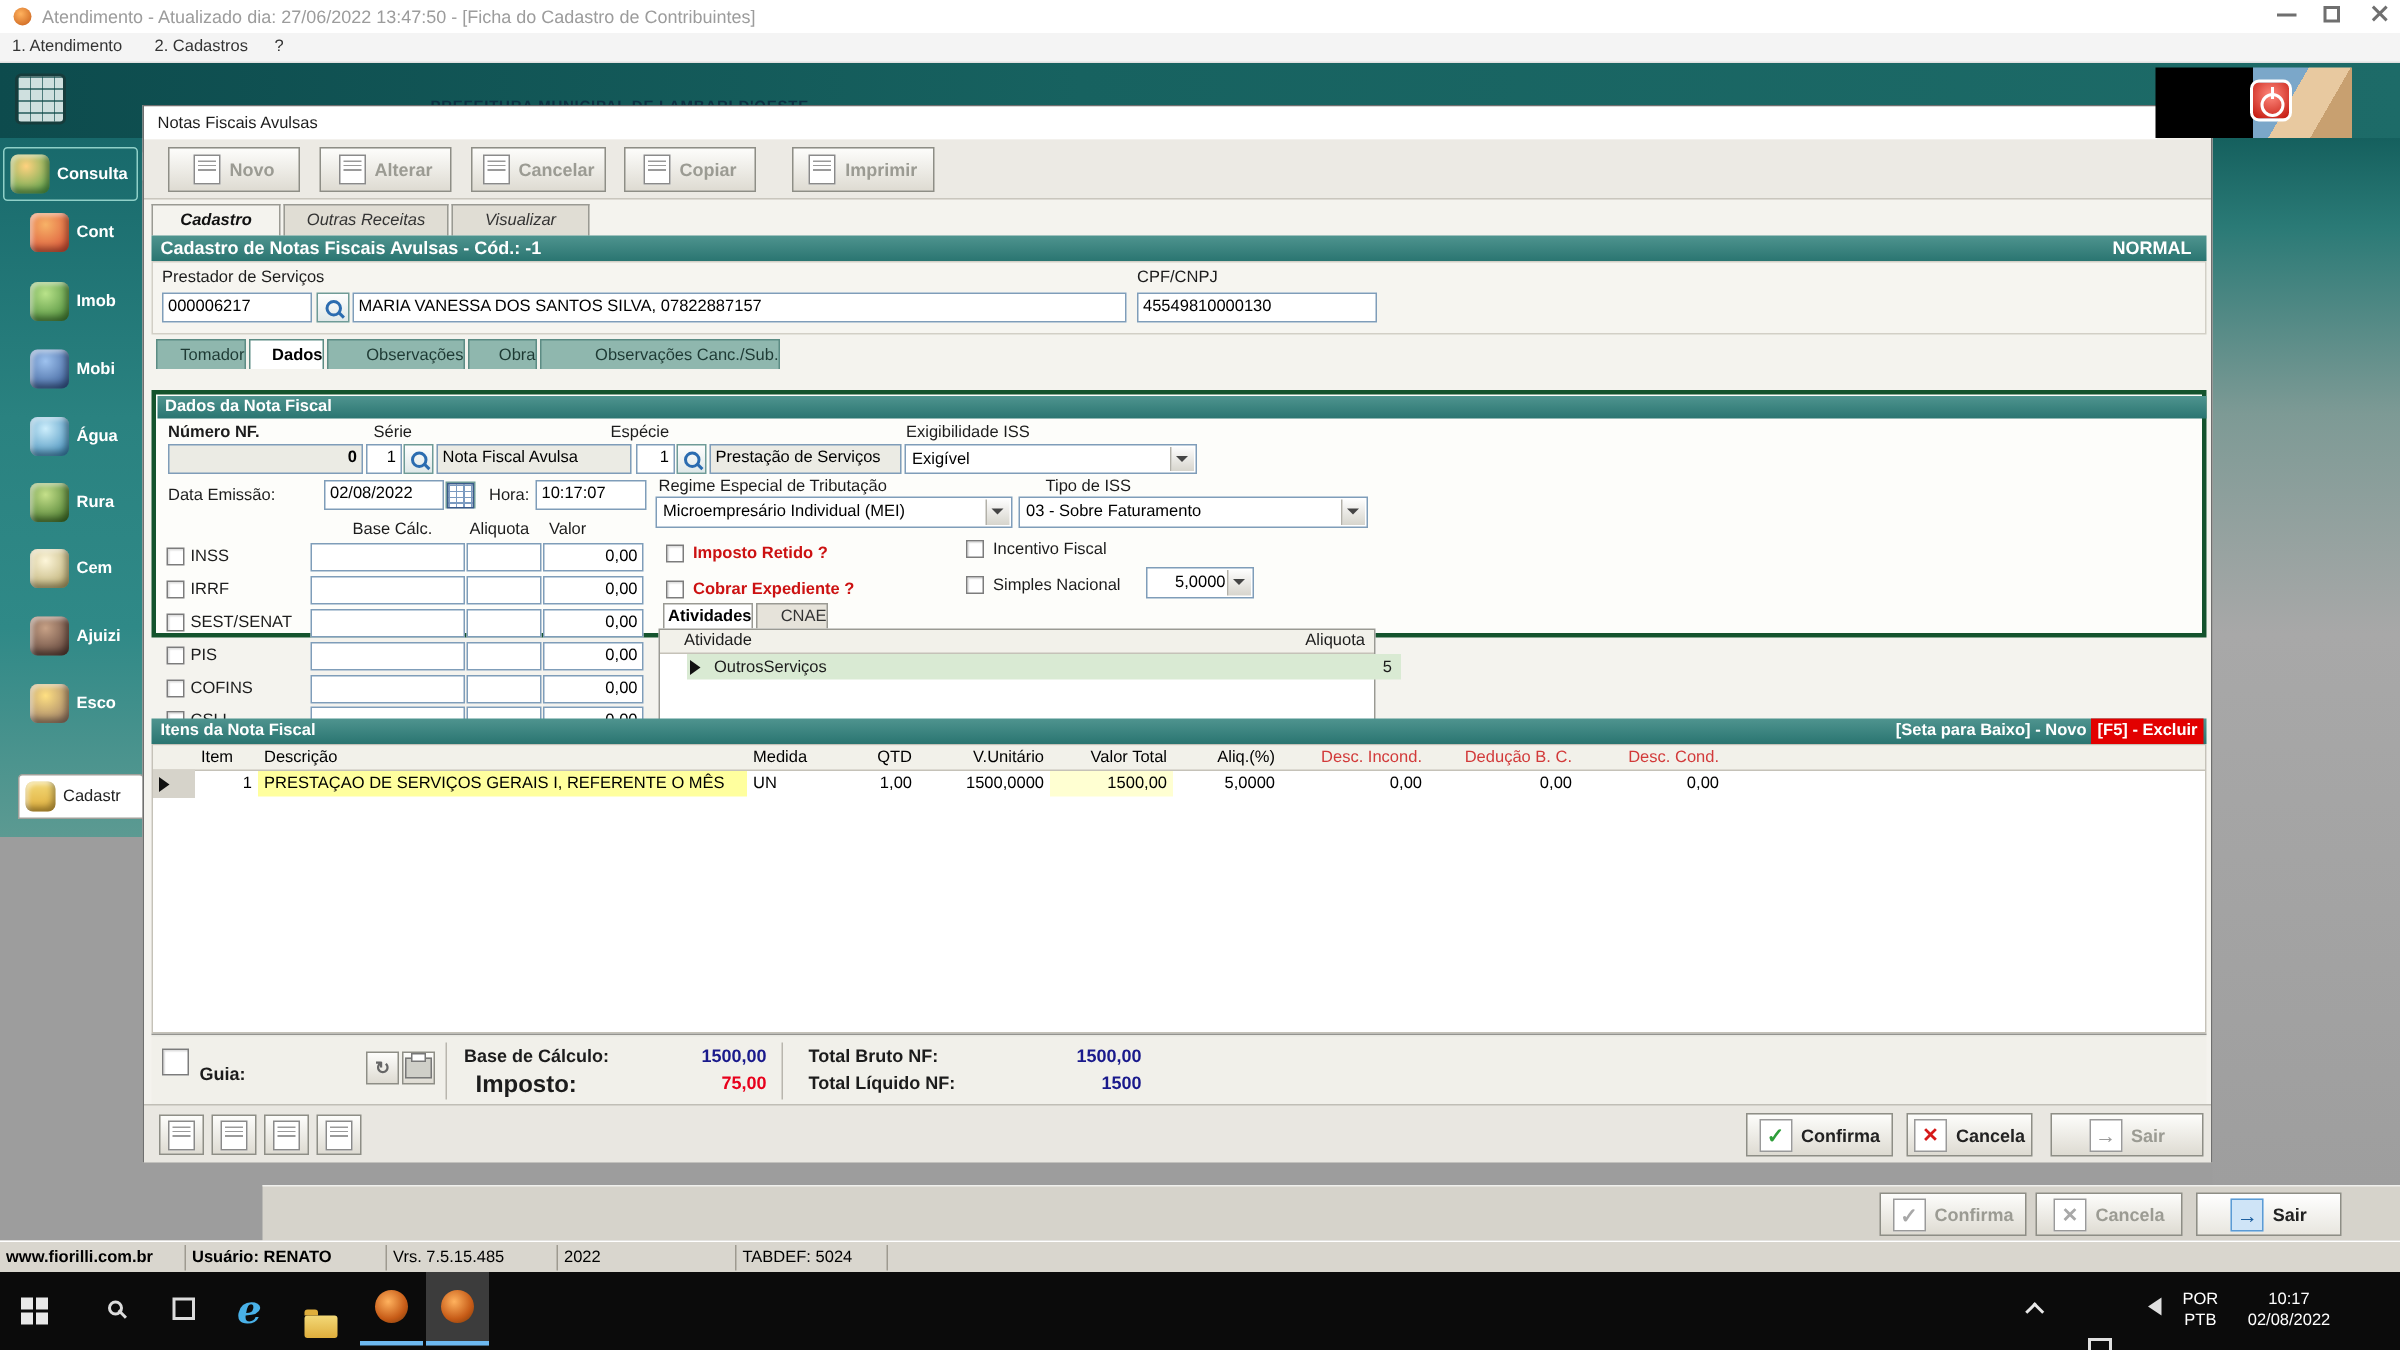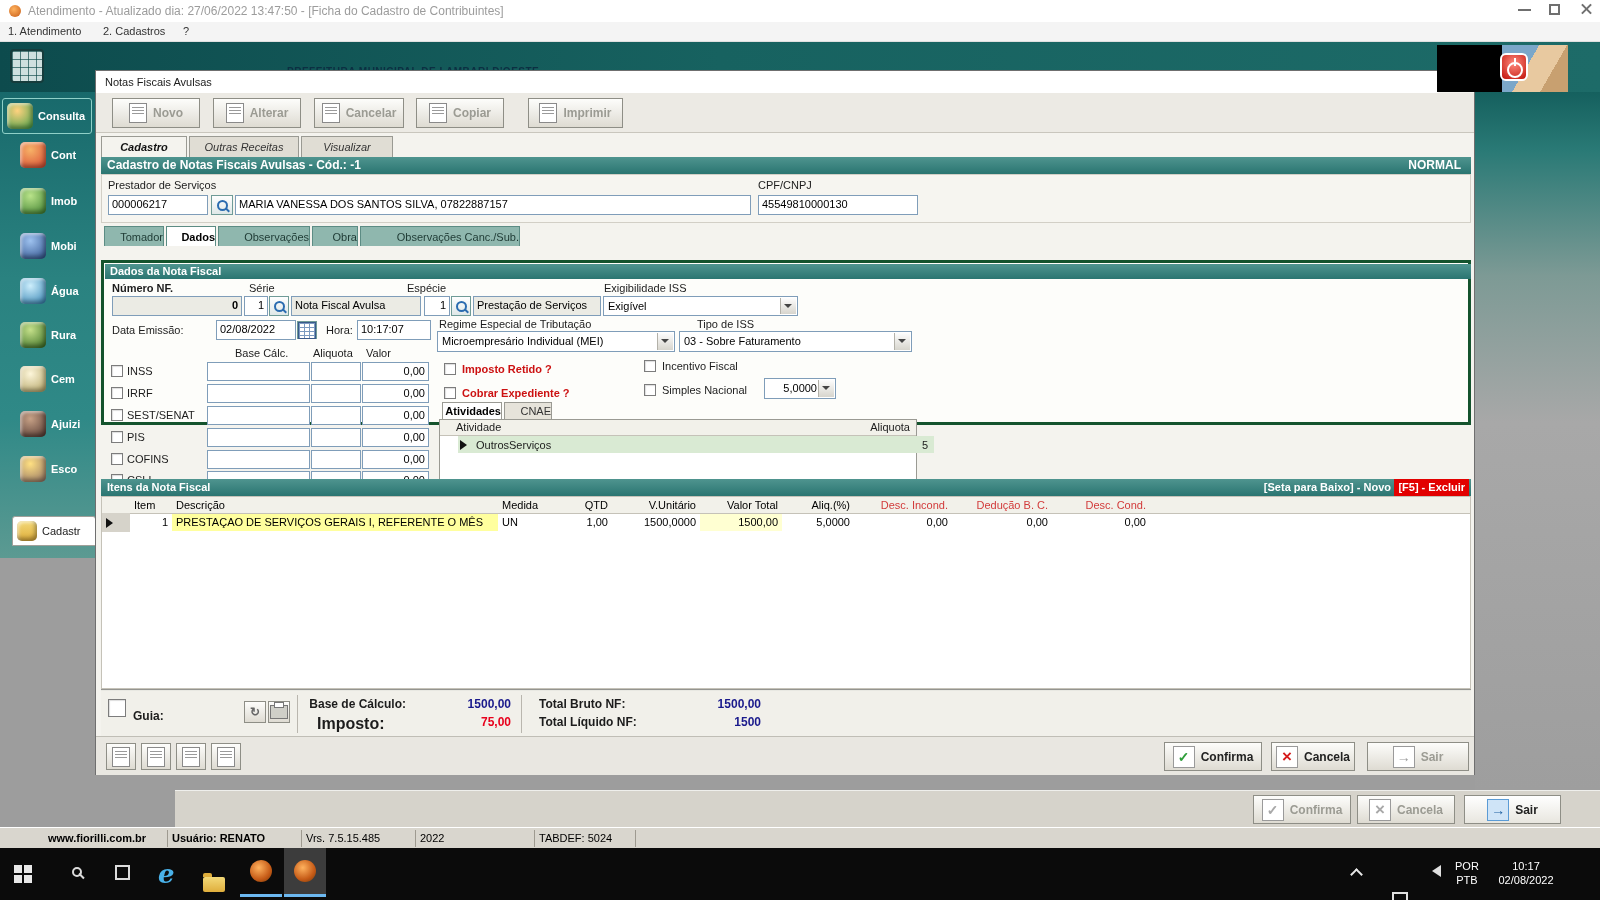--- a/index.html
+++ b/index.html
@@ -421,21 +421,21 @@
     </div>
     <div class="abs btn" style="left:1289px;top:4px;width:97px;height:29px;background:linear-gradient(#ffffff,#e8e6df);">
       <span class="icobox" style="color:#1d5fa0;background:#cfe4f7;border-color:#5b9bd5;">
           <span>→</span>
         </span>
       <span>Sair</span>
     </div>
   </div>
 
   <div class="abs" style="left:0;top:827px;width:1600px;height:21px;background:#d9d6ce;border-top:1px solid #fff;display:flex;align-items:center;">
-    <span class="cell b" style="width:115px;border-right:1px solid #9e9a90;margin-left:44px;">www.fiorilli.com.br</span>
+    <span class="cell b" style="width:115px;border-right:1px solid #9e9a90;">www.fiorilli.com.br</span>
     <span class="cell b" style="width:125px;border-right:1px sol id #9e9a90;border-right:1px solid #9e9a90;">Usuário: RENATO</span>
     <span class="cell" style="width:105px;border-right:1px solid #9e9a90;">Vrs. 7.5.15.485</span>
     <span class="cell" style="width:110px;border-right:1px solid #9e9a90;">2022</span>
     <span class="cell" style="width:92px;border-right:1px solid #9e9a90;">TABDEF: 5024</span>
   </div>
 
   <div class="abs" style="left:0;top:848px;width:1600px;height:52px;background:#0b0b0b;">
     <div class="abs winlogo" style="left:14px;top:17px;">
         <div></div>
         <div></div>

